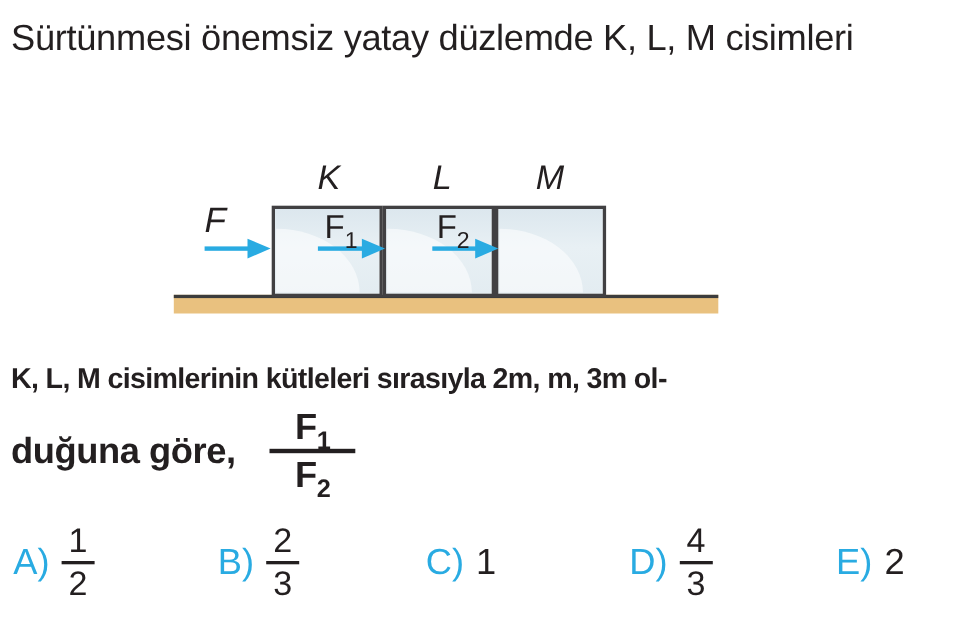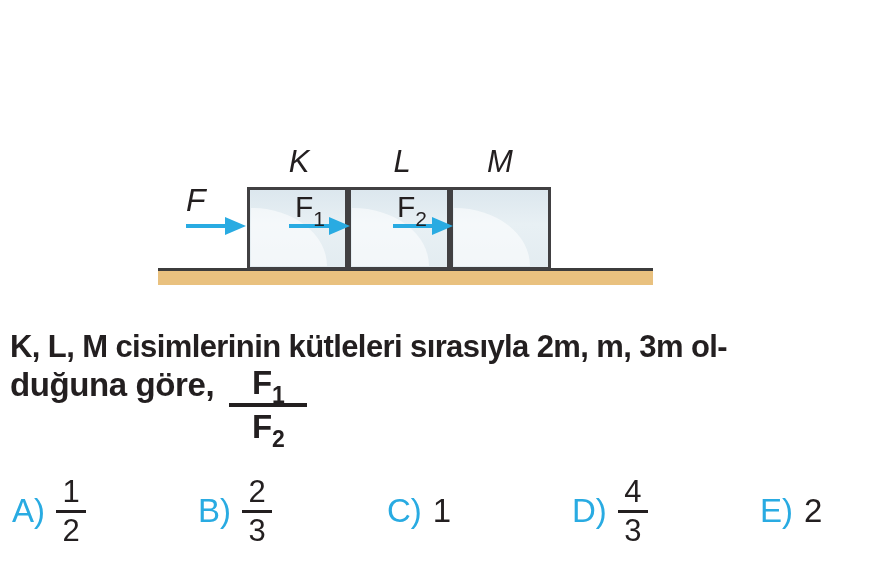--- a/index.html
+++ b/index.html
@@ -24,42 +24,43 @@
   .blk-label{position:absolute;top:144px;font-size:31px;font-style:italic;transform:translateX(-50%);}
   .f-label{position:absolute;left:186px;top:182px;font-size:32px;font-style:italic;}
   .arrow{position:absolute;top:217px;height:18px;}
   .arrow .shaft{position:absolute;left:0;right:19px;top:7px;height:4px;background:#29ABE2;}
   .arrow .head{position:absolute;right:0;top:0;width:0;height:0;
     border-left:21px solid #29ABE2;border-top:9px solid transparent;border-bottom:9px solid transparent;}
   .fsub-label{position:absolute;top:190px;font-size:30px;}
   .fsub-label sub{font-size:21px;vertical-align:-9px;line-height:0;}
 
   
-  .q-line1{position:absolute;left:10px;top:329px;font-size:31px;font-weight:bold;letter-spacing:-0.6px;white-space:nowrap;}
-  .q-line2{position:absolute;left:10px;top:366px;height:88px;display:flex;align-items:flex-start;
-    font-size:33px;font-weight:bold;letter-spacing:-0.4px;gap:15px;}
+  .q-line1{position:absolute;left:10px;top:329px;font-size:26px;font-weight:bold;letter-spacing:-0.6px;white-space:nowrap;}
+  .q-line2{position:absolute;left:10px;top:366px;height:88px;display:flex;align-items:center;
+    font-size:33px;font-weight:bold;letter-spacing:-0.4px;gap:31px;}
   .frac{display:inline-flex;flex-direction:column;align-items:center;line-height:1.02;}
   .frac .bar{height:4px;background:#231F20;align-self:stretch;margin:3px 0;}
   .q-frac{min-width:78px;}
   .q-frac sub{font-size:23px;vertical-align:-9px;line-height:0;}
 
   
   .options{position:absolute;left:0;top:466px;width:878px;height:90px;}
   .option{position:absolute;top:0;height:90px;display:flex;align-items:center;gap:11px;}
   .opt-letter{font-size:33px;color:#29ABE2;}
   .opt-frac{font-size:31px;min-width:30px;}
   .opt-frac .bar{height:3px;margin:2px 0;}
   .opt-plain{font-size:33px;}
 </style>
 </head>
 <body>
 
 <div class="page">
 
   <div class="intro">
+    <div>Sürtünmesi önemsiz yatay düzlemde K, L, M cisimleri</div>
   </div>
 
   <div class="diagram">
     <div class="ground"></div>
 
     <div class="block" style="left:247px;width:101px;"></div>
     <div class="block" style="left:348px;width:102px;"></div>
     <div class="block" style="left:450px;width:101px;"></div>
 
     <div class="blk-label" style="left:299px;">K</div>

